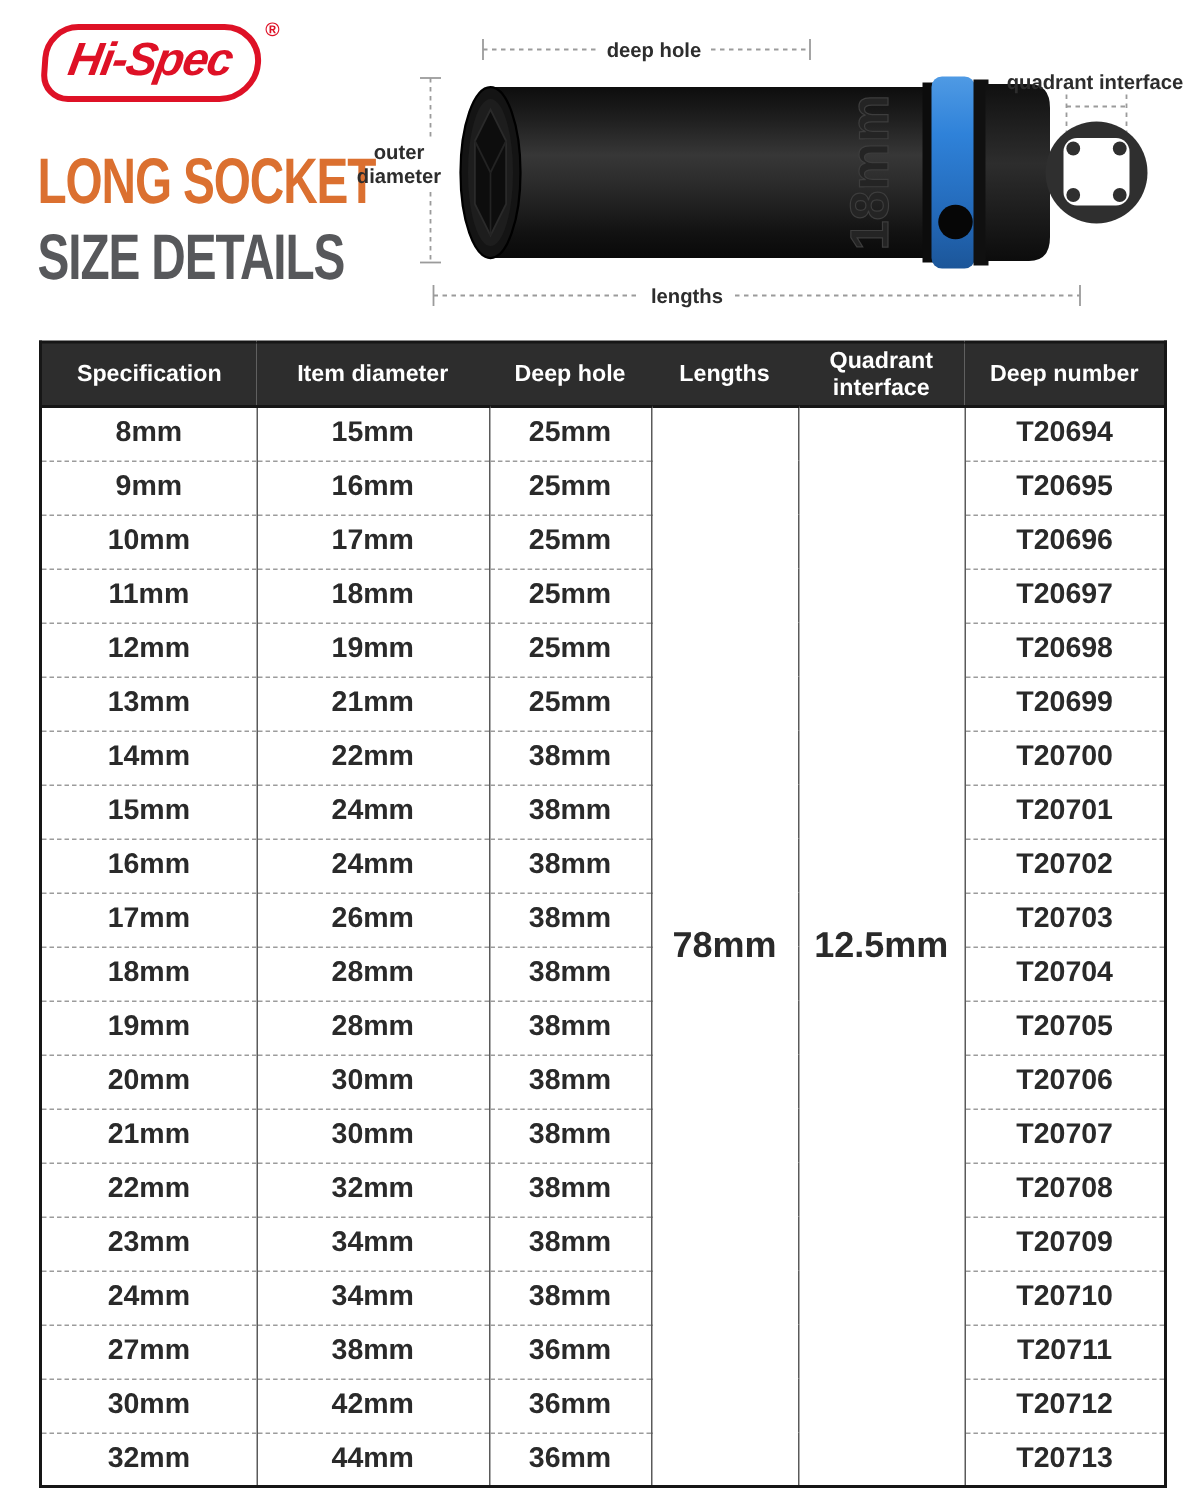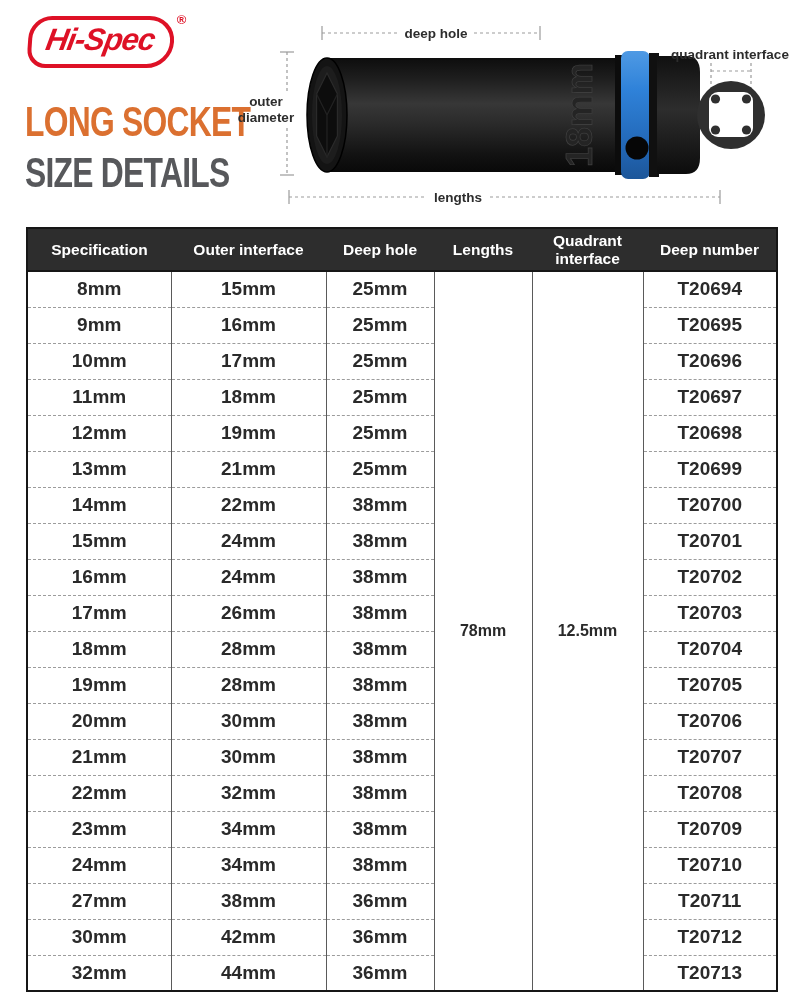--- a/index.html
+++ b/index.html
@@ -54,21 +54,21 @@
     font-size:15.5px; font-weight:bold; line-height:1.15;
     height:43px; text-align:center; vertical-align:middle;
     border-bottom:2px solid #161616;
   }
   .spec-table td {
     height:36px; text-align:center; vertical-align:middle;
     font-size:19px; font-weight:bold; color:#2a2a2a;
   }
   .spec-table tbody td + td { border-left:1px solid #5a5a5a; }
   .spec-table tbody tr + tr td { border-top:1px dashed #9c9c9c; }
-  .spec-table td.merged { font-size:16px; }
+  .spec-table td.merged { font-size:24px; }
 </style>
 </head>
 <body>
 
 <div class="logo-wrap">
   <span class="logo-pill">
     <span class="logo-text">Hi-Spec</span>
   </span>
   <span class="logo-reg">®</span>
 </div>
@@ -167,21 +167,21 @@
     <col style="width:144px">
       <col style="width:155px">
       <col style="width:108px">
     <col style="width:98px">
       <col style="width:111px">
       <col style="width:134px">
   </colgroup>
   <thead>
     <tr>
       <th>Specification</th>
-      <th>Outer interface</th>
+      <th>Item diameter</th>
       <th>Deep hole</th>
       <th>Lengths</th>
       <th>Quadrant interface</th>
       <th>Deep number</th>
     </tr>
   </thead>
   <tbody>
     <tr>
       <td>8mm</td>
       <td>15mm</td>

